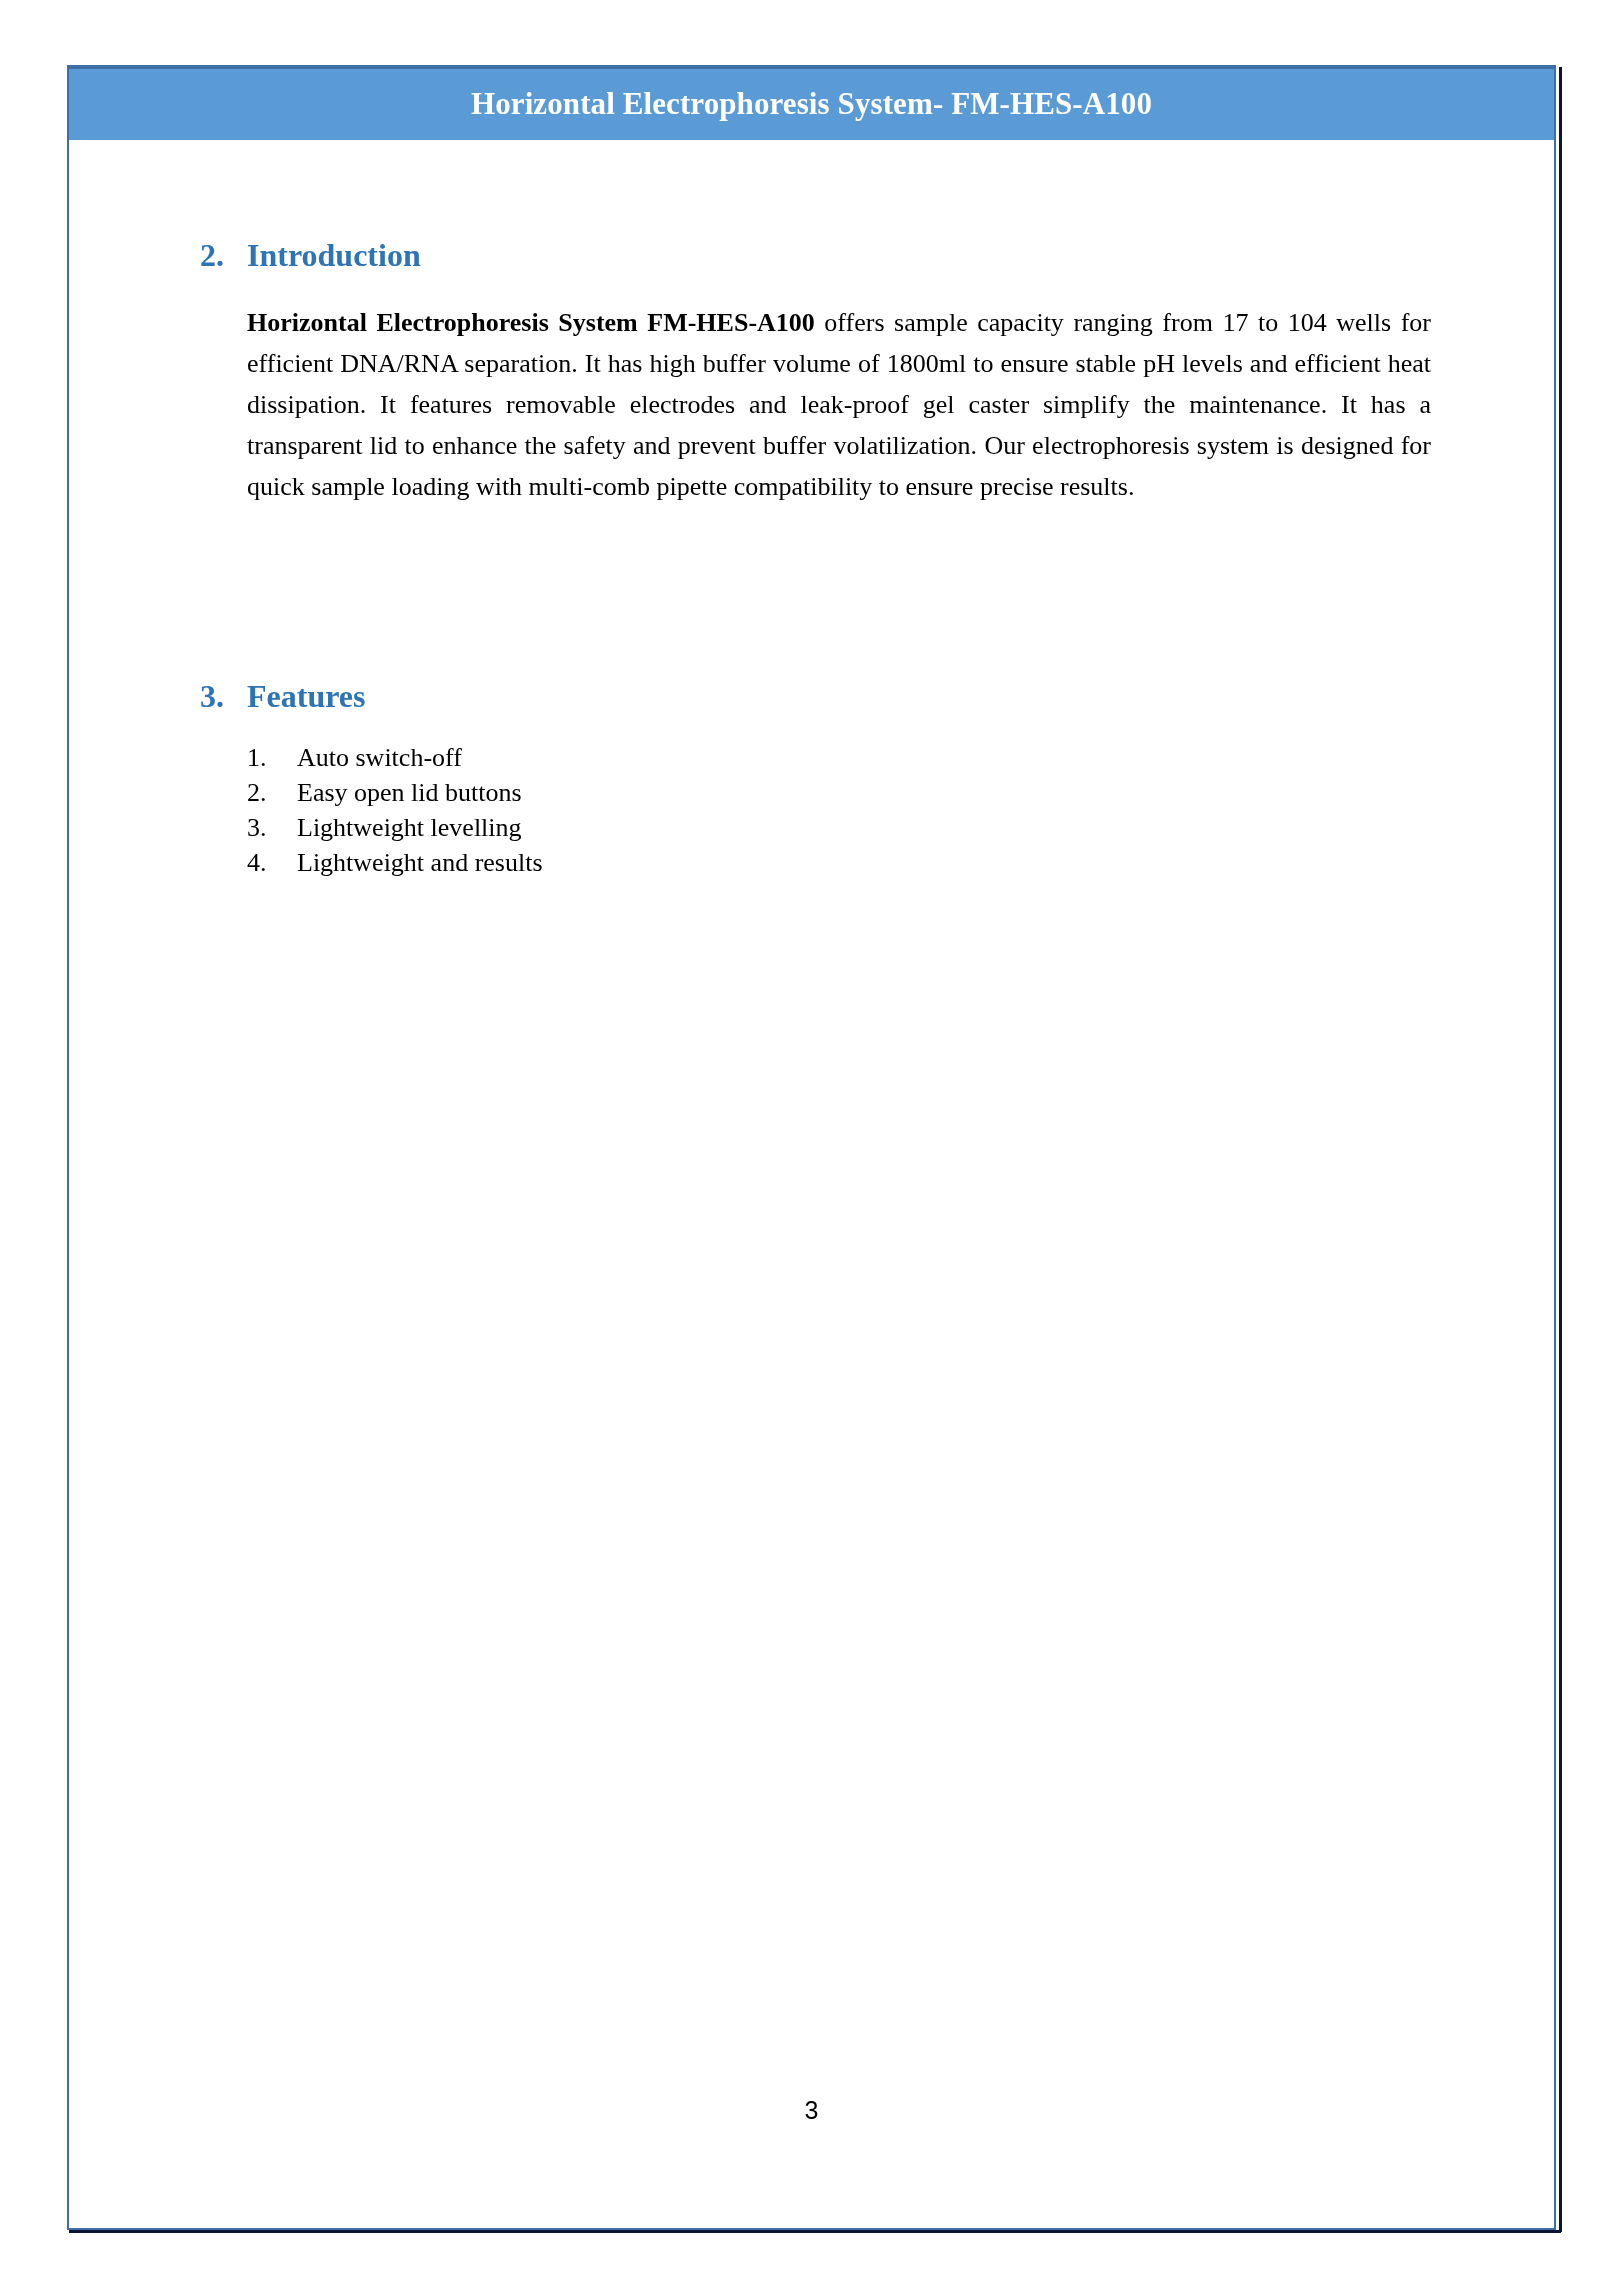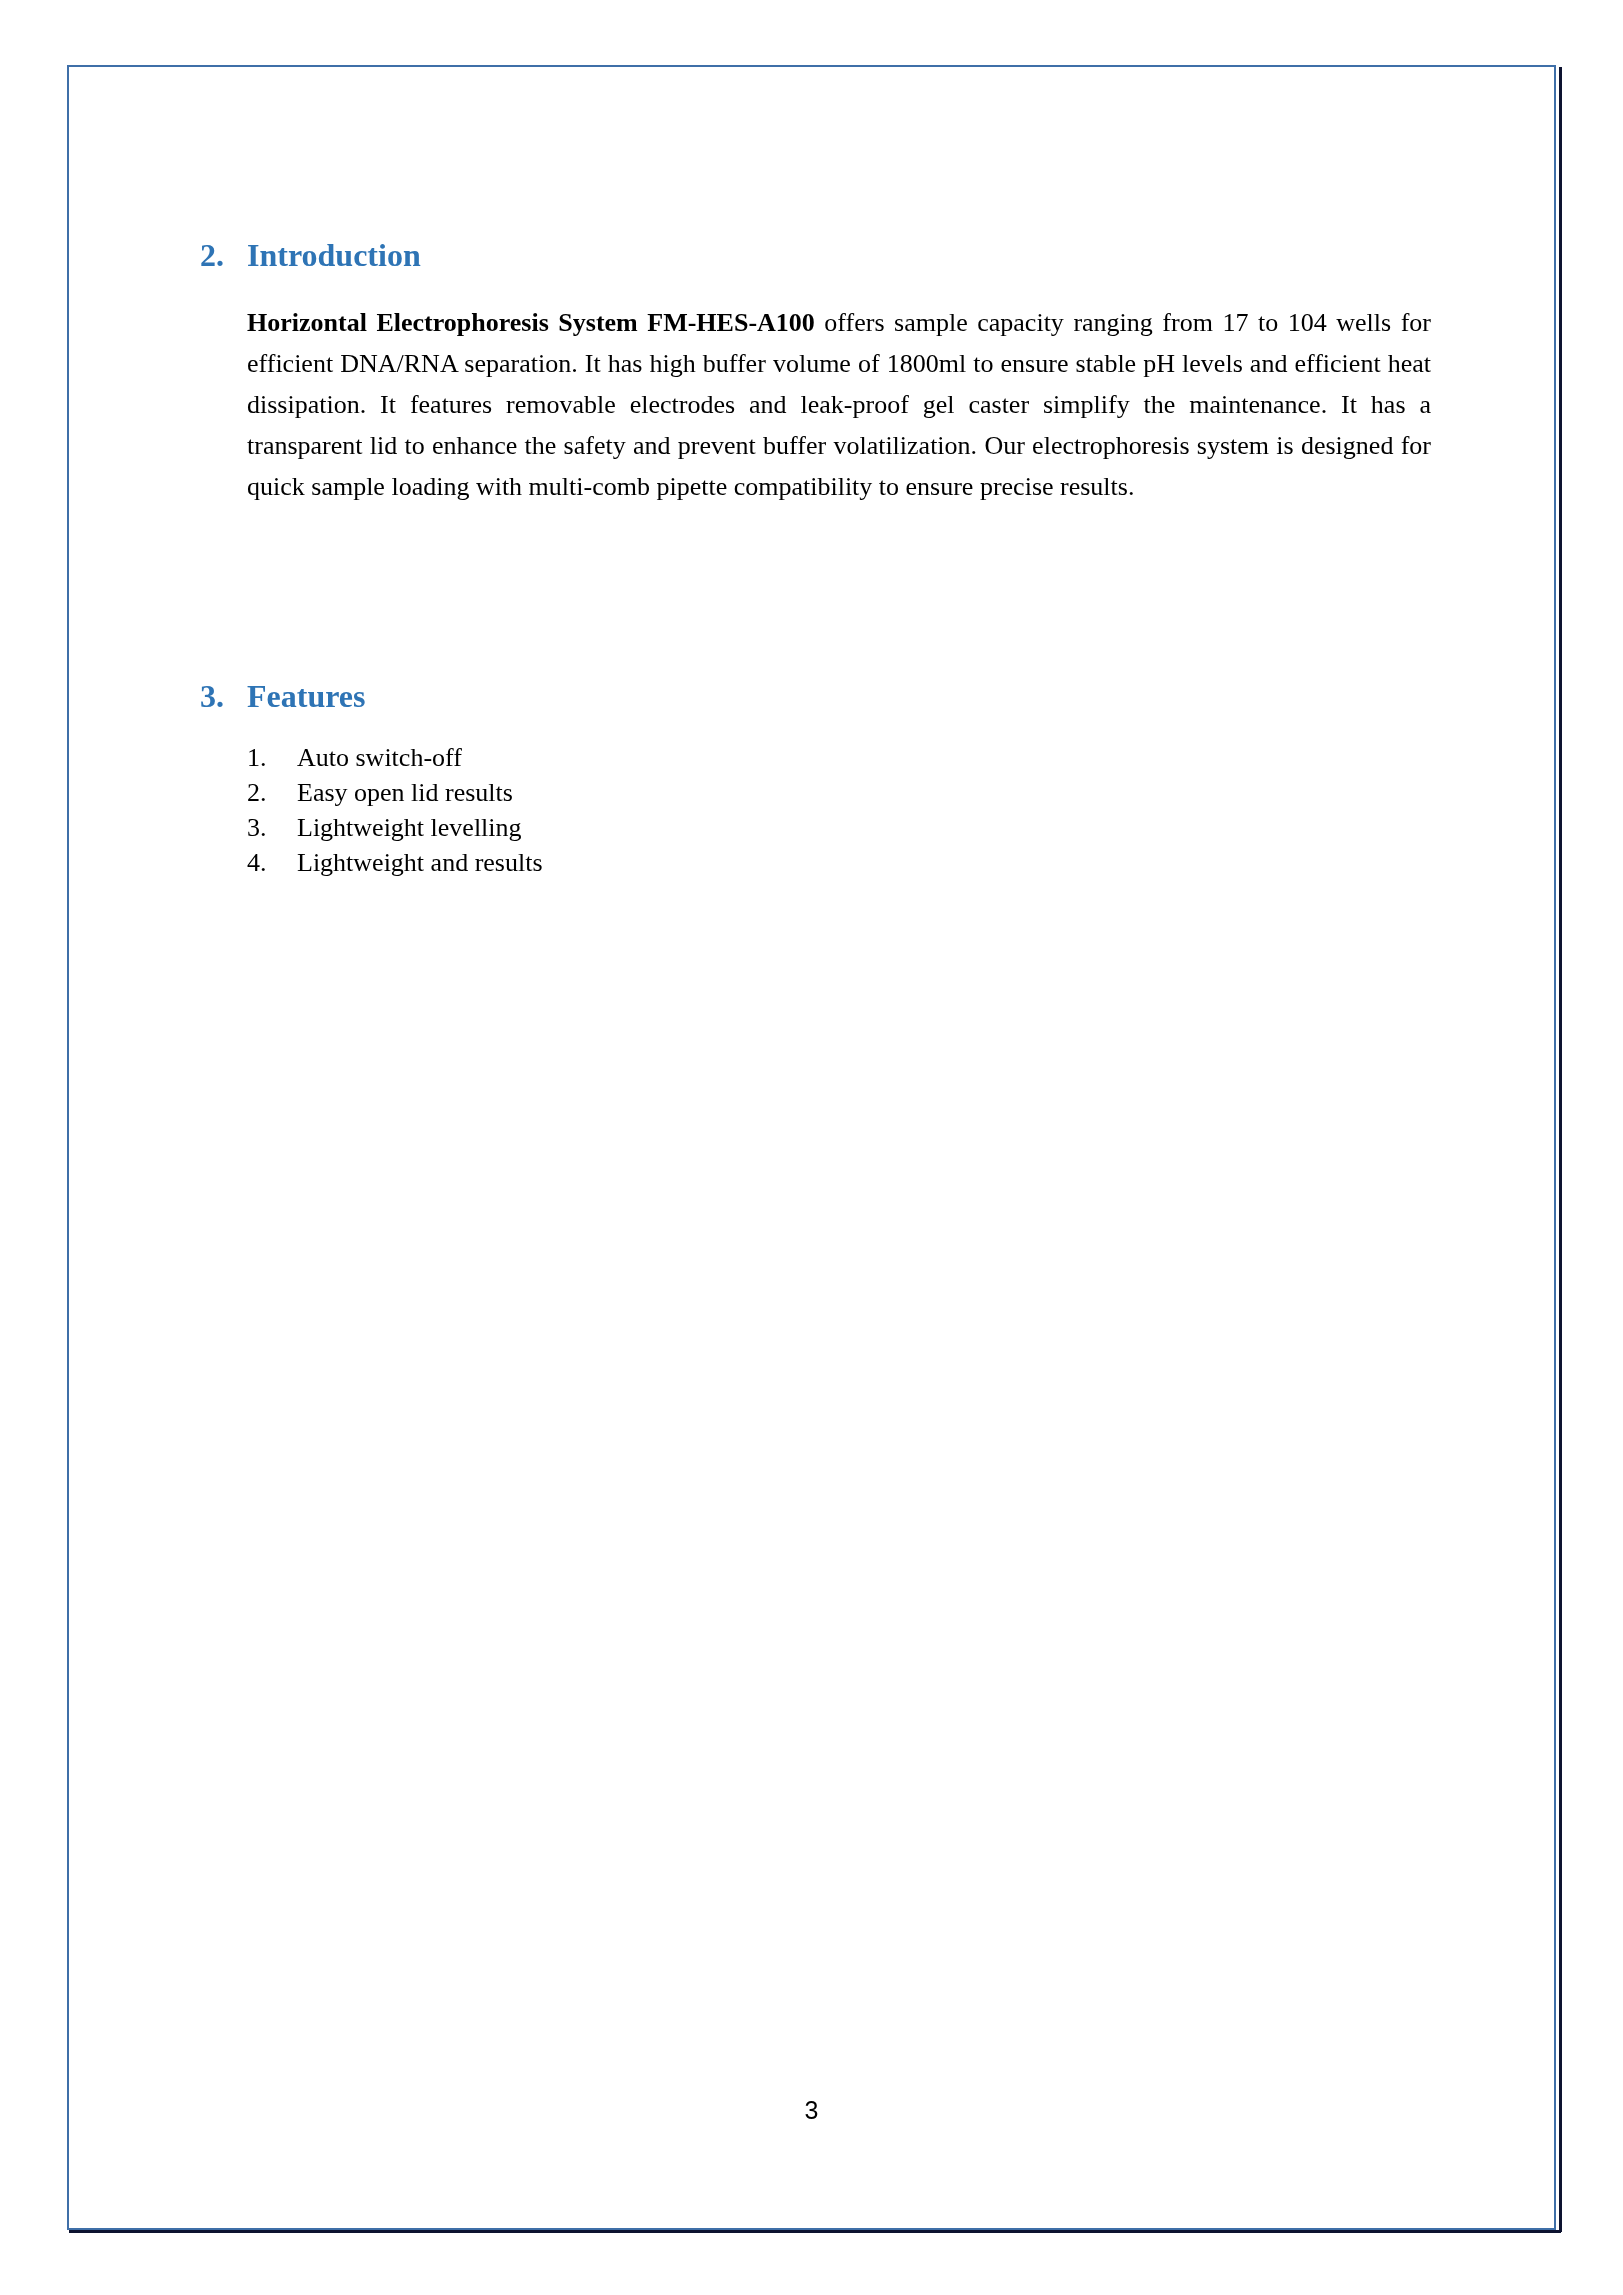--- a/index.html
+++ b/index.html
@@ -144,20 +144,23 @@
   }
 </style>
 </head>
 <body>
 
 <div class="page-shadow-right"></div>
 <div class="page-shadow-bottom"></div>
 
 <div class="page">
 
+  <div class="banner">
+    <div class="banner-title">Horizontal Electrophoresis System- FM-HES-A100</div>
+  </div>
 
   <div class="content">
 
     <div class="section-heading" id="heading-introduction">
       <span class="section-number">2.</span>
       <span class="section-title">Introduction</span>
     </div>
 
     <p class="body-text"><span class="lead">Horizontal Electrophoresis System FM-HES-A100</span><span> offers sample capacity ranging from 17 to 104 wells for efficient DNA/RNA separation. It has high buffer volume of 1800ml to ensure stable pH levels and efficient heat dissipation. It features removable electrodes and leak-proof gel caster simplify the maintenance. It has a transparent lid to enhance the safety and prevent buffer volatilization. Our electrophoresis system is designed for quick sample loading with multi-comb pipette compatibility to ensure precise results.</span></p>
 
@@ -166,21 +169,21 @@
       <span class="section-title">Features</span>
     </div>
 
     <ol class="feature-list">
       <li class="feature-item">
         <span class="feature-index">1.</span>
         <span>Auto switch-off</span>
       </li>
       <li class="feature-item">
         <span class="feature-index">2.</span>
-        <span>Easy open lid results</span>
+        <span>Easy open lid buttons</span>
       </li>
       <li class="feature-item">
         <span class="feature-index">3.</span>
         <span>Lightweight levelling</span>
       </li>
       <li class="feature-item">
         <span class="feature-index">4.</span>
         <span>Lightweight and results</span>
       </li>
     </ol>

